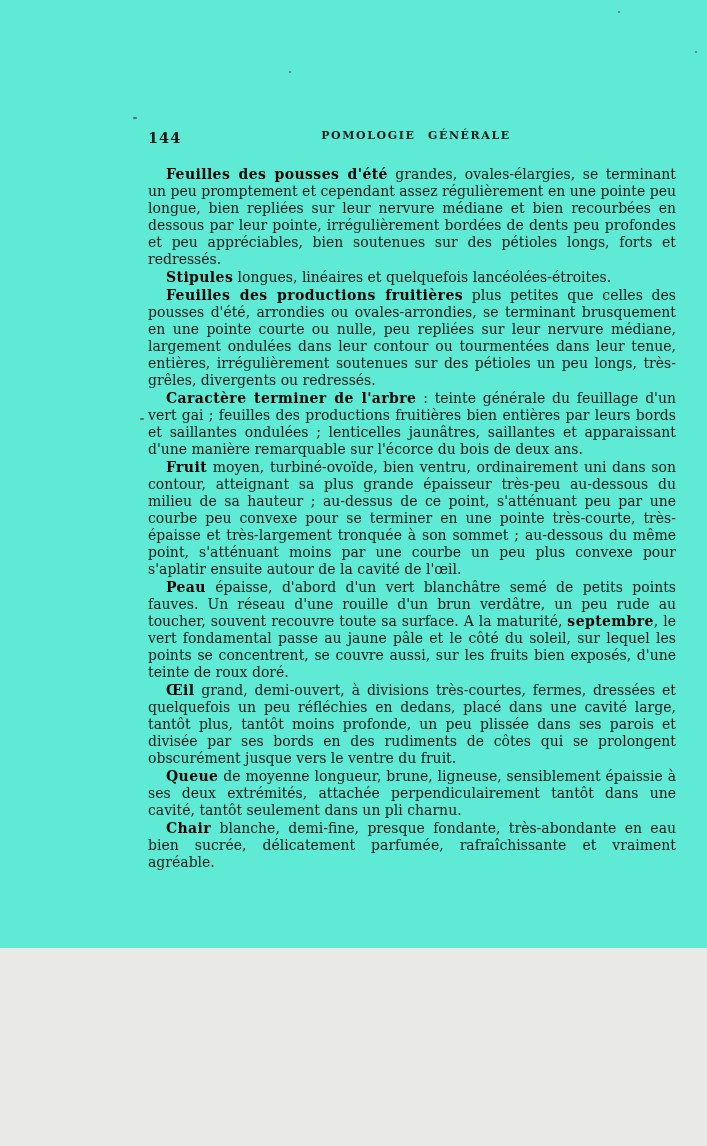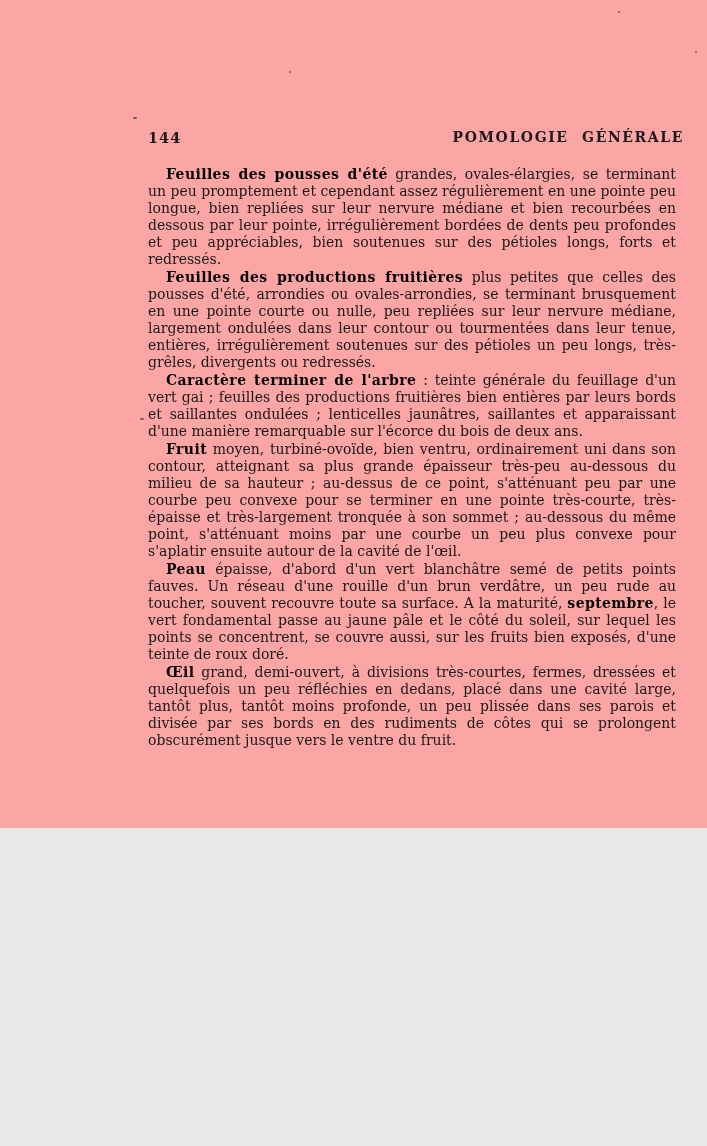--- a/index.html
+++ b/index.html
@@ -3,42 +3,42 @@
 <meta charset="utf-8">
 <style>
   html,body{margin:0;padding:0;}
   body{
     width:707px;height:1146px;
     background:#e9e9e7;
     font-family:"DejaVu Serif","Liberation Serif",serif;
   }
   .page{
     position:relative;
-    width:707px;height:828px;
-    background:#fca5a5;
+    width:707px;height:948px;
+    background:#5eead4;
     overflow:hidden;
     color:#161616;
   }
   .text-col{
     position:absolute;
     left:148px;top:129px;width:536px;
   }
   .header{
     position:relative;
     height:18px;
     margin-bottom:19px;
   }
   .pagenum{
     position:absolute;left:0;top:0;
     font-size:14.5px;font-weight:bold;
     letter-spacing:1px;color:#1a1a1a;
   }
   .running-title{
-    display:block;text-align:right;
-    font-size:14px;font-weight:bold;
+    display:block;text-align:center;
+    font-size:11px;font-weight:bold;
     letter-spacing:1.6px;word-spacing:7px;
     color:#1a1a1a;
   }
   .body-text p.para{
     margin:0 8px 1px 0;
     font-size:14px;
     line-height:17px;
     text-align:justify;
     text-indent:18px;
     color:#191919;
@@ -61,25 +61,28 @@
 
   <div class="text-col">
 
     <div class="header">
       <span class="pagenum">144</span>
       <span class="running-title">POMOLOGIE GÉNÉRALE</span>
     </div>
 
     <div class="body-text">
         <p class="para"><span class="term">Feuilles des pousses d'été</span><span> grandes, ovales-élargies, se terminant un peu promptement et cependant assez régulièrement en une pointe peu longue, bien repliées sur leur nervure médiane et bien recourbées en dessous par leur pointe, irrégulièrement bordées de dents peu profondes et peu appréciables, bien soutenues sur des pétioles longs, forts et redressés.</span></p>
+        <p class="para"><span class="term">Stipules</span><span> longues, linéaires et quelquefois lancéolées-étroites.</span></p>
         <p class="para"><span class="term">Feuilles des productions fruitières</span><span> plus petites que celles des pousses d'été, arrondies ou ovales-arrondies, se terminant brusquement en une pointe courte ou nulle, peu repliées sur leur nervure médiane, largement ondulées dans leur contour ou tourmentées dans leur tenue, entières, irrégulièrement soutenues sur des pétioles un peu longs, très-grêles, divergents ou redressés.</span></p>
         <p class="para"><span class="term">Caractère terminer de l'arbre</span><span> : teinte générale du feuillage d'un vert gai ; feuilles des productions fruitières bien entières par leurs bords et saillantes ondulées ; lenticelles jaunâtres, saillantes et apparaissant d'une manière remarquable sur l'écorce du bois de deux ans.</span></p>
         <p class="para"><span class="term">Fruit</span><span> moyen, turbiné-ovoïde, bien ventru, ordinairement uni dans son contour, atteignant sa plus grande épaisseur très-peu au-dessous du milieu de sa hauteur ; au-dessus de ce point, s'atténuant peu par une courbe peu convexe pour se terminer en une pointe très-courte, très-épaisse et très-largement tronquée à son sommet ; au-dessous du même point, s'atténuant moins par une courbe un peu plus convexe pour s'aplatir ensuite autour de la cavité de l'œil.</span></p>
         <p class="para"><span class="term">Peau</span><span> épaisse, d'abord d'un vert blanchâtre semé de petits points fauves. Un réseau d'une rouille d'un brun verdâtre, un peu rude au toucher, souvent recouvre toute sa surface. A la maturité, </span><span class="term">septembre</span><span>, le vert fondamental passe au jaune pâle et le côté du soleil, sur lequel les points se concentrent, se couvre aussi, sur les fruits bien exposés, d'une teinte de roux doré.</span></p>
         <p class="para"><span class="term">Œil</span><span> grand, demi-ouvert, à divisions très-courtes, fermes, dressées et quelquefois un peu réfléchies en dedans, placé dans une cavité large, tantôt plus, tantôt moins profonde, un peu plissée dans ses parois et divisée par ses bords en des rudiments de côtes qui se prolongent obscurément jusque vers le ventre du fruit.</span></p>
+        <p class="para"><span class="term">Queue</span><span> de moyenne longueur, brune, ligneuse, sensiblement épaissie à ses deux extrémités, attachée perpendiculairement tantôt dans une cavité, tantôt seulement dans un pli charnu.</span></p>
+        <p class="para"><span class="term">Chair</span><span> blanche, demi-fine, presque fondante, très-abondante en eau bien sucrée, délicatement parfumée, rafraîchissante et vraiment agréable.</span></p>
       </div>
 
   </div>
 
   <i class="speck" style="left:618px;top:11px"></i>
   <i class="speck" style="left:695px;top:51px"></i>
   <i class="speck" style="left:289px;top:71px"></i>
   <i class="speck wide" style="left:133px;top:117px"></i>
   <i class="speck wide" style="left:140px;top:418px"></i>
   <i class="speck" style="left:8px;top:962px"></i>

